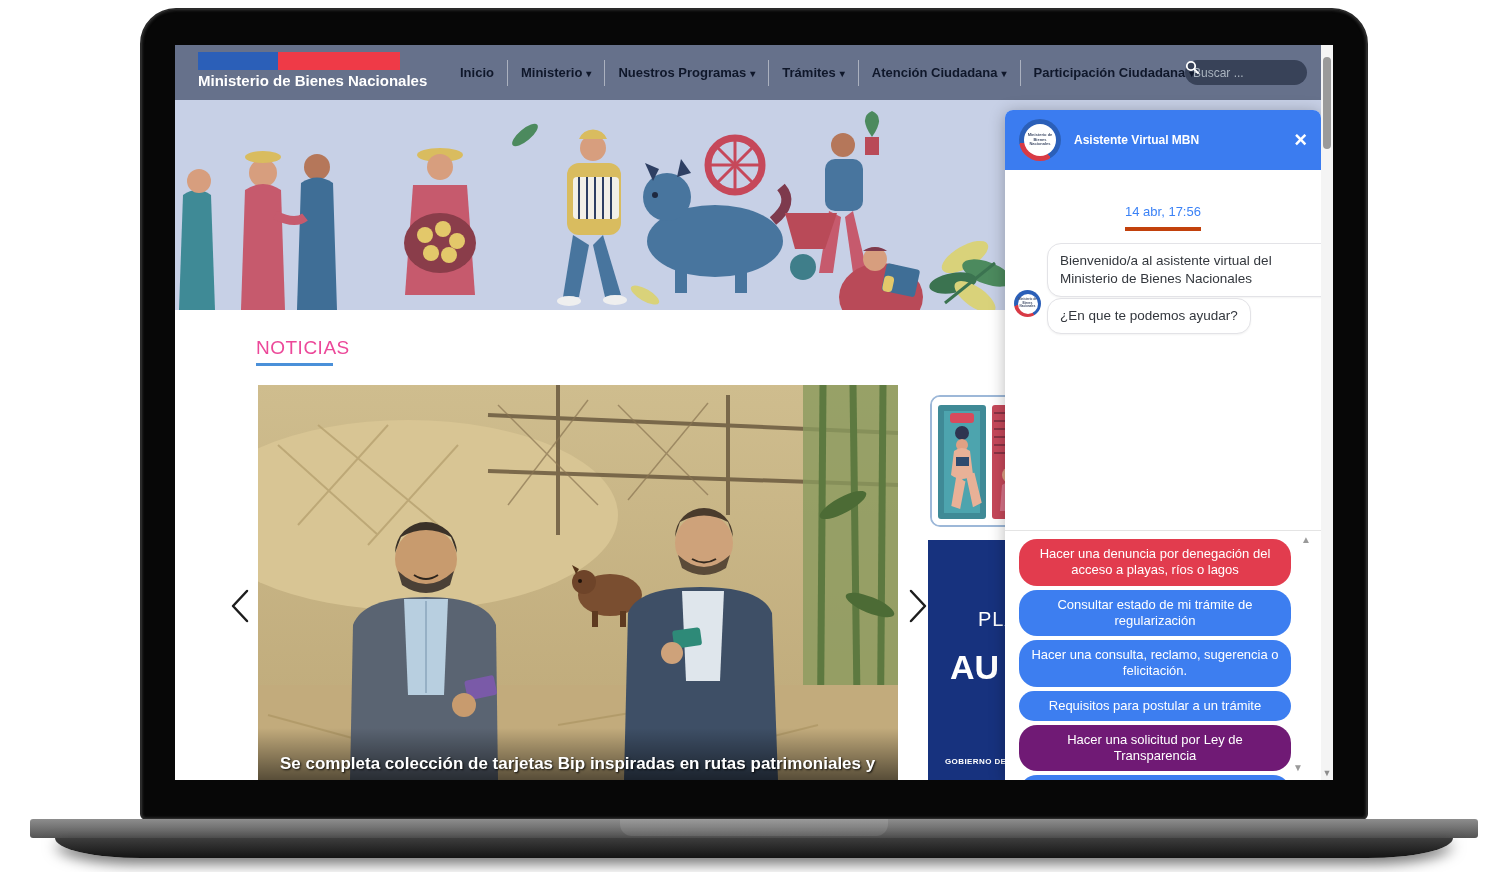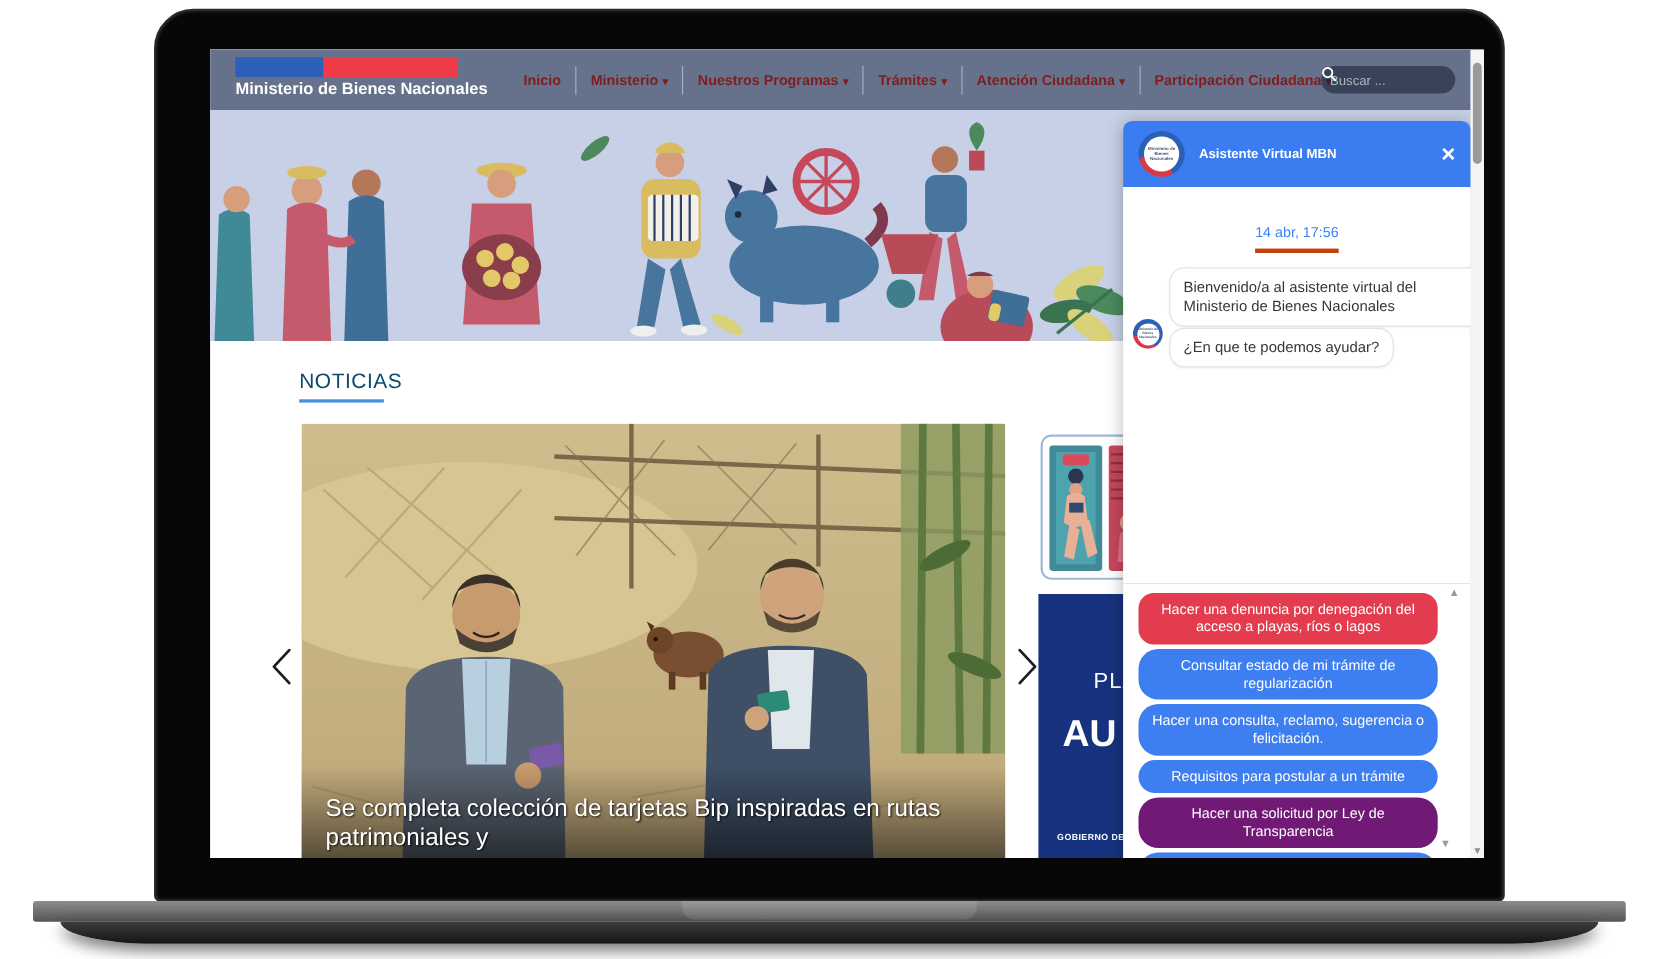--- a/index.html
+++ b/index.html
@@ -30,38 +30,38 @@
 
   
   .hero { position:absolute; left:0; top:0; width:1146px; height:265px; background:#c7d0e6; overflow:hidden; }
   .hero svg { position:absolute; left:0; top:0; }
   .nav { position:absolute; left:0; top:0; width:1146px; height:55px;
          background:rgba(36,50,78,0.60); z-index:10; }
   .flag-blue { position:absolute; left:23px; top:7px; width:80px; height:18px; }
   .flag-red  { position:absolute; left:103px; top:7px; width:122px; height:18px; }
   .brand { position:absolute; left:23px; top:27px; color:#fff; font-size:15px; font-weight:bold; white-space:nowrap; }
   .menu { position:absolute; left:272px; top:0; height:55px; display:flex; align-items:center; }
-  .menu-item { color:#7f1d1d; font-size:13px; font-weight:bold; padding:0 13px; white-space:nowrap; cursor:pointer; }
+  .menu-item { color:#0f172a; font-size:13px; font-weight:bold; padding:0 13px; white-space:nowrap; cursor:pointer; }
   .menu-sep { width:1px; height:26px; background:rgba(255,255,255,0.45); }
   .caret { font-size:10px; margin-left:4px; }
   .search { position:absolute; left:1010px; top:15px; width:122px; height:25px; border-radius:13px;
             background:rgba(18,28,48,0.55); display:flex; align-items:center; padding:0 8px; }
   .search input { background:transparent; border:none; outline:none; color:#cdd6df; font-size:12px; width:86px;
                   font-family:"Liberation Sans", sans-serif; }
   .search input::placeholder { color:#aab4bf; }
 
   
-  .noticias { position:absolute; left:81px; top:292px; color:#0c4a6e; font-size:19px; letter-spacing:0.5px; }
+  .noticias { position:absolute; left:81px; top:292px; color:#ec4899; font-size:19px; letter-spacing:0.5px; }
   .noticias-underline { position:absolute; left:81px; top:318px; width:77px; height:3px; }
 
   .arrow-btn { position:absolute; width:34px; height:40px; cursor:pointer; z-index:5; }
   .slide-main { position:absolute; left:83px; top:340px; width:640px; height:395px; overflow:hidden; cursor:pointer; }
   .slide-caption { position:absolute; left:0; bottom:0; width:100%; padding:26px 22px 6px 22px;
                    background:linear-gradient(rgba(0,0,0,0), rgba(0,0,0,0.55));
-                   color:#fff; font-size:22px; font-weight:normal;
+                   color:#fff; font-size:17px; font-weight:bold;
                    text-shadow:1px 1px 2px rgba(0,0,0,0.85); }
 
   .slide-next-card { position:absolute; left:755px; top:350px; width:92px; height:132px;
                      background:#fff; border:2px solid #9db8d8; border-radius:10px; overflow:hidden; cursor:pointer; }
   .slide-next-panel { position:absolute; left:753px; top:495px; width:180px; height:240px; cursor:pointer; }
   .panel-pla { position:absolute; left:50px; top:68px; color:#fff; font-size:20px; letter-spacing:1px; }
   .panel-au  { position:absolute; left:22px; top:108px; color:#fff; font-size:34px; font-weight:bold; }
   .panel-gob { position:absolute; left:17px; top:217px; color:#fff; font-size:8px; font-weight:bold; letter-spacing:0.4px; }
 
   
@@ -98,21 +98,21 @@
   .chip-down { position:absolute; left:288px; top:652px; font-size:10px; color:#9a9a9a; cursor:pointer; }
 
   .chev { stroke:#1d1d1d; stroke-width:2.5; fill:none; stroke-linecap:round; stroke-linejoin:round; }
 </style>
 </head>
 <body>
 
 <div class="stage">
 
   <div class="bezel">
-    <div class="viewport" style="left:33px; top:35px;margin-left:16px;">
+    <div class="viewport" style="left:33px; top:35px;">
 
       <div class="hero">
         <svg width="1146" height="265" viewBox="0 0 1146 265">
           <rect width="1146" height="265" fill="#c7d0e6"></rect>
 
           <circle cx="88" cy="128" r="14" fill="#d79e7e"></circle>
             <path d="M70 145 q18 -12 36 0 l4 120 h-44 z" fill="#c65a6d"></path>
           <circle cx="142" cy="122" r="13" fill="#b5775a"></circle>
             <path d="M126 138 q16 -11 32 0 l4 127 h-40 z" fill="#3f6e96"></path>
           <path d="M100 170 q20 10 30 2" stroke="#c65a6d" stroke-width="9" fill="none"></path>
@@ -374,21 +374,21 @@
           <span class="chat-stamp">14 abr, 17:56</span>
         </div>
 
         <div class="bubble bubble-1">Bienvenido/a al asistente virtual del Ministerio de Bienes Nacionales</div>
         <div class="mini-avatar" style="background:conic-gradient(#2b5fb8 0deg 150deg, #d83a45 150deg 260deg, #2b5fb8 260deg 360deg);">
           <div class="mini-avatar-inner">Ministerio de Bienes Nacionales</div>
         </div>
         <div class="bubble bubble-2">¿En que te podemos ayudar?</div>
 
         <div class="chips">
-          <button class="chip" style="background:#e23c4e;border-radius:14px;">Hacer una denuncia por denegación del acceso a playas, ríos o lagos</button>
+          <button class="chip" style="background:#e23c4e;">Hacer una denuncia por denegación del acceso a playas, ríos o lagos</button>
           <button class="chip" style="background:#3d7ef0;">Consultar estado de mi trámite de regularización</button>
           <button class="chip" style="background:#3d7ef0;">Hacer una consulta, reclamo, sugerencia o felicitación.</button>
           <button class="chip" style="background:#3d7ef0;">Requisitos para postular a un trámite</button>
           <button class="chip" style="background:#701a75;">Hacer una solicitud por Ley de Transparencia</button>
           <button class="chip" style="background:#3d7ef0;">Pedir una solicitud de audiencia por Ley del Lobby</button>
         </div>
         <div class="chip-up">▲</div>
         <div class="chip-down">▼</div>
       </div>
 

